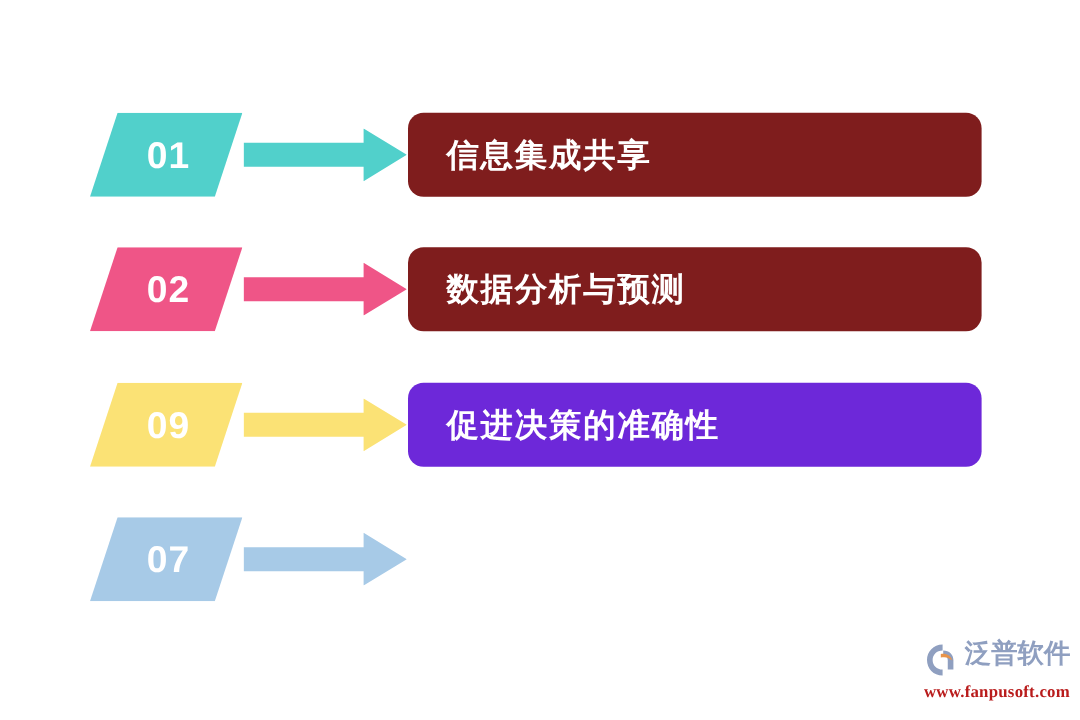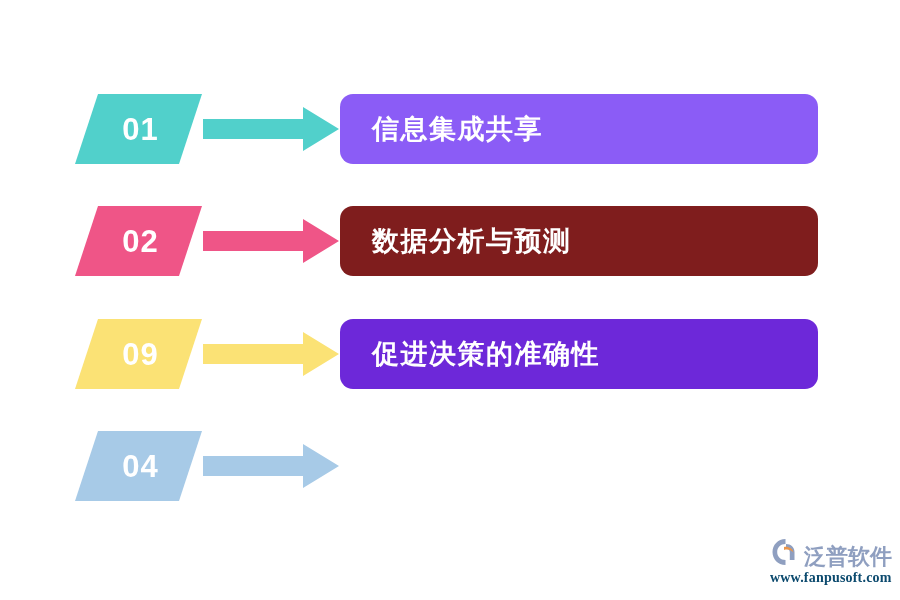--- a/index.html
+++ b/index.html
@@ -103,21 +103,21 @@
   
   .watermark {
     position: absolute;
     left: 770px;
     top: 534px;
     width: 122px;
     height: 56px;
   }
   .wm-row {
     display: flex;
-    align-items: flex-end;
+    align-items: flex-start;
     height: 34px;
   }
   .wm-mark {
     width: 32px;
     height: 32px;
     flex: none;
   }
   .wm-mark svg { display: block; }
   .wm-name {
     font-size: 22px;
@@ -125,21 +125,21 @@
     color: #8f9fc0;
     letter-spacing: 0px;
     line-height: 1;
     margin-left: 2px;
     white-space: nowrap;
   }
   .wm-url {
     font-family: "Liberation Serif", "DejaVu Serif", serif;
     font-size: 14px;
     font-weight: bold;
-    color: #0c4a6e;
+    color: #b91c1c;
     letter-spacing: 0.2px;
     line-height: 1;
     margin-top: 3px;
     white-space: nowrap;
   }
 </style>
 </head>
 <body style="background: rgb(255, 255, 255);">
 
 <div id="infographic">
@@ -148,21 +148,21 @@
         <svg class="badge-shape" viewBox="0 0 127 70" preserveAspectRatio="none">
           <polygon points="23,0 127,0 104,70 0,70" fill="#51d0cb"></polygon>
         </svg>
         <div class="badge-label">01</div>
       </div>
       <div class="arrow">
         <svg viewBox="0 0 136 44" preserveAspectRatio="none">
           <polygon points="0,12 100,12 100,0 136,22 100,44 100,32 0,32" fill="#51d0cb"></polygon>
         </svg>
       </div>
-      <div class="bar" style="background: #8b5cf6;">
+      <div class="bar" style="background: #7f1d1d;">
         <div class="bar-text">信息集成共享</div>
       </div>
     </div>
     <div class="row" style="top: 206px; text-align: right;">
       <div class="badge">
         <svg class="badge-shape" viewBox="0 0 127 70" preserveAspectRatio="none">
           <polygon points="23,0 127,0 104,70 0,70" fill="#ef5587"></polygon>
         </svg>
         <div class="badge-label">02</div>
       </div>
@@ -189,21 +189,21 @@
       </div>
       <div class="bar" style="background: #6d28d9;">
         <div class="bar-text">促进决策的准确性</div>
       </div>
     </div>
     <div class="row" style="top: 431px;">
       <div class="badge">
         <svg class="badge-shape" viewBox="0 0 127 70" preserveAspectRatio="none">
           <polygon points="23,0 127,0 104,70 0,70" fill="#a7cae7"></polygon>
         </svg>
-        <div class="badge-label">04</div>
+        <div class="badge-label">07</div>
       </div>
       <div class="arrow">
         <svg viewBox="0 0 136 44" preserveAspectRatio="none">
           <polygon points="0,12 100,12 100,0 136,22 100,44 100,32 0,32" fill="#a7cae7"></polygon>
         </svg>
       </div>
     </div>
   </div>
 
 <div class="watermark">

